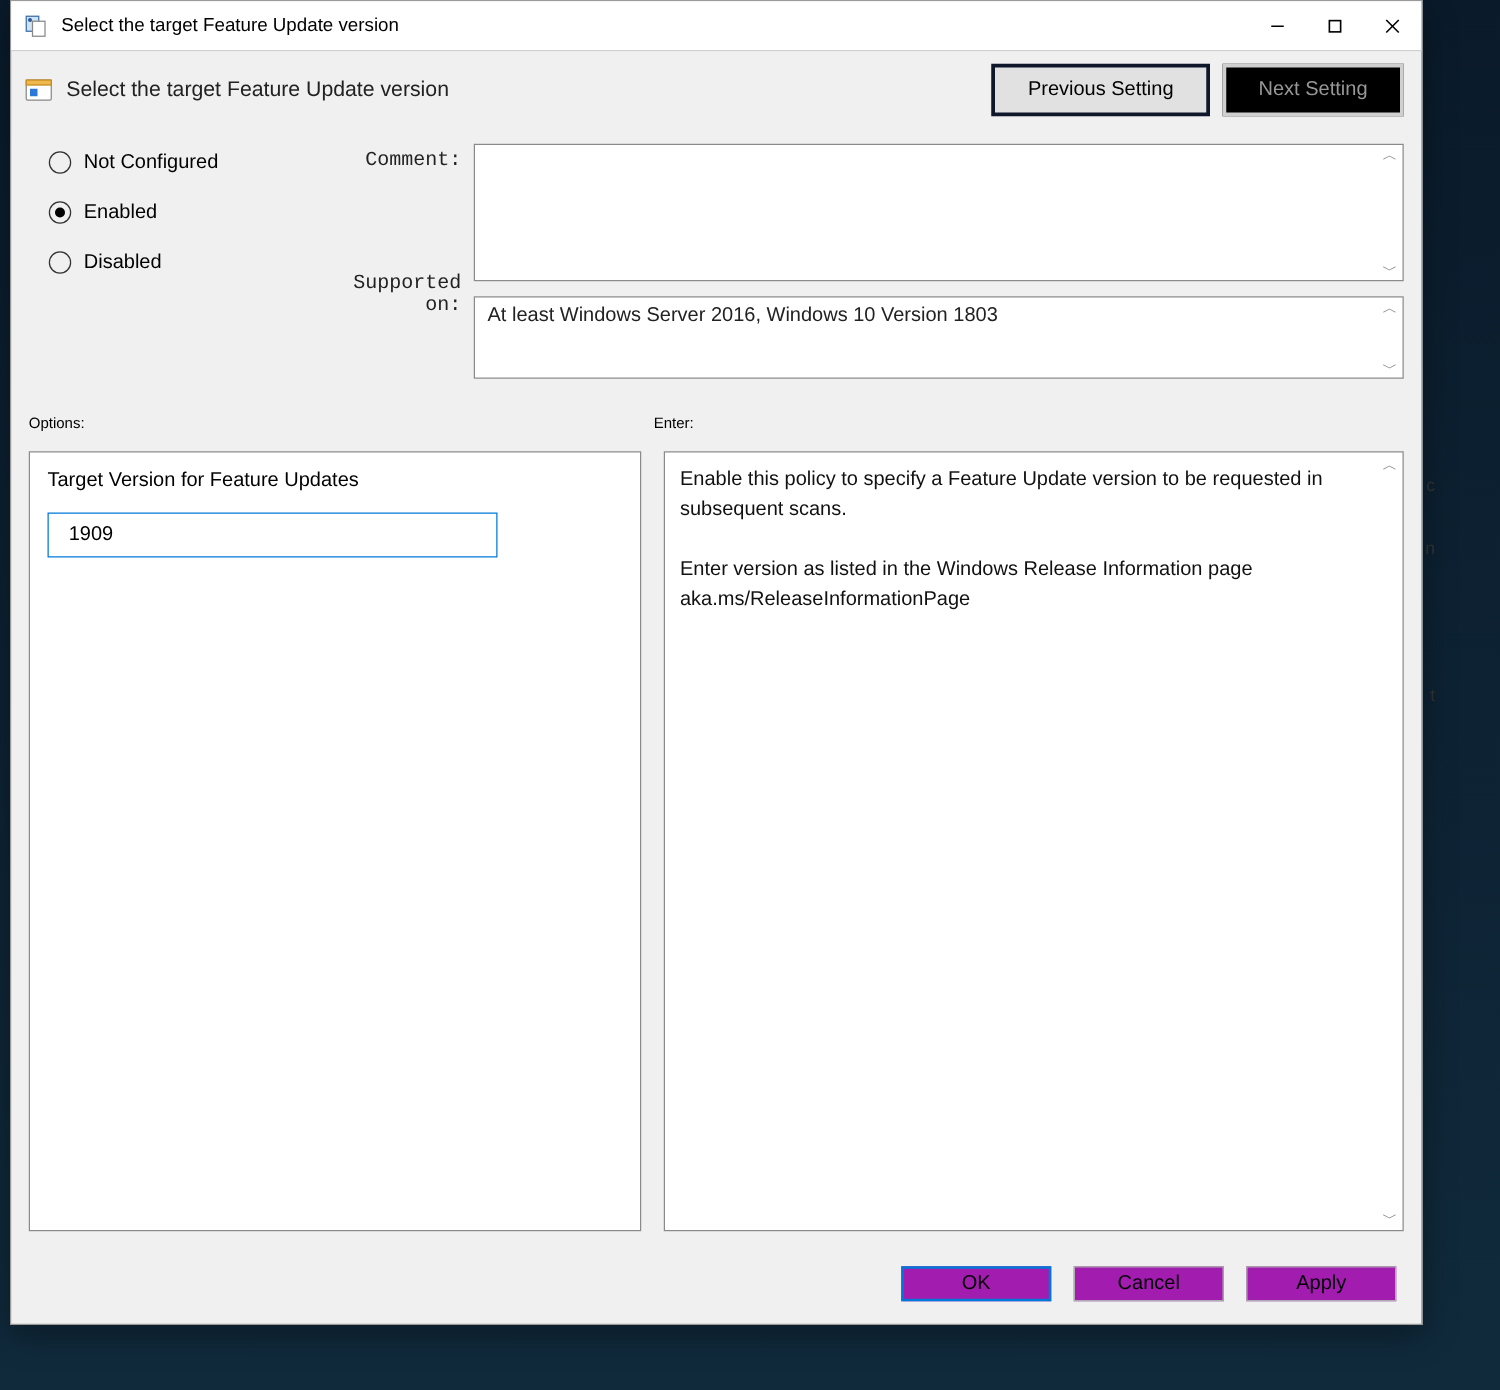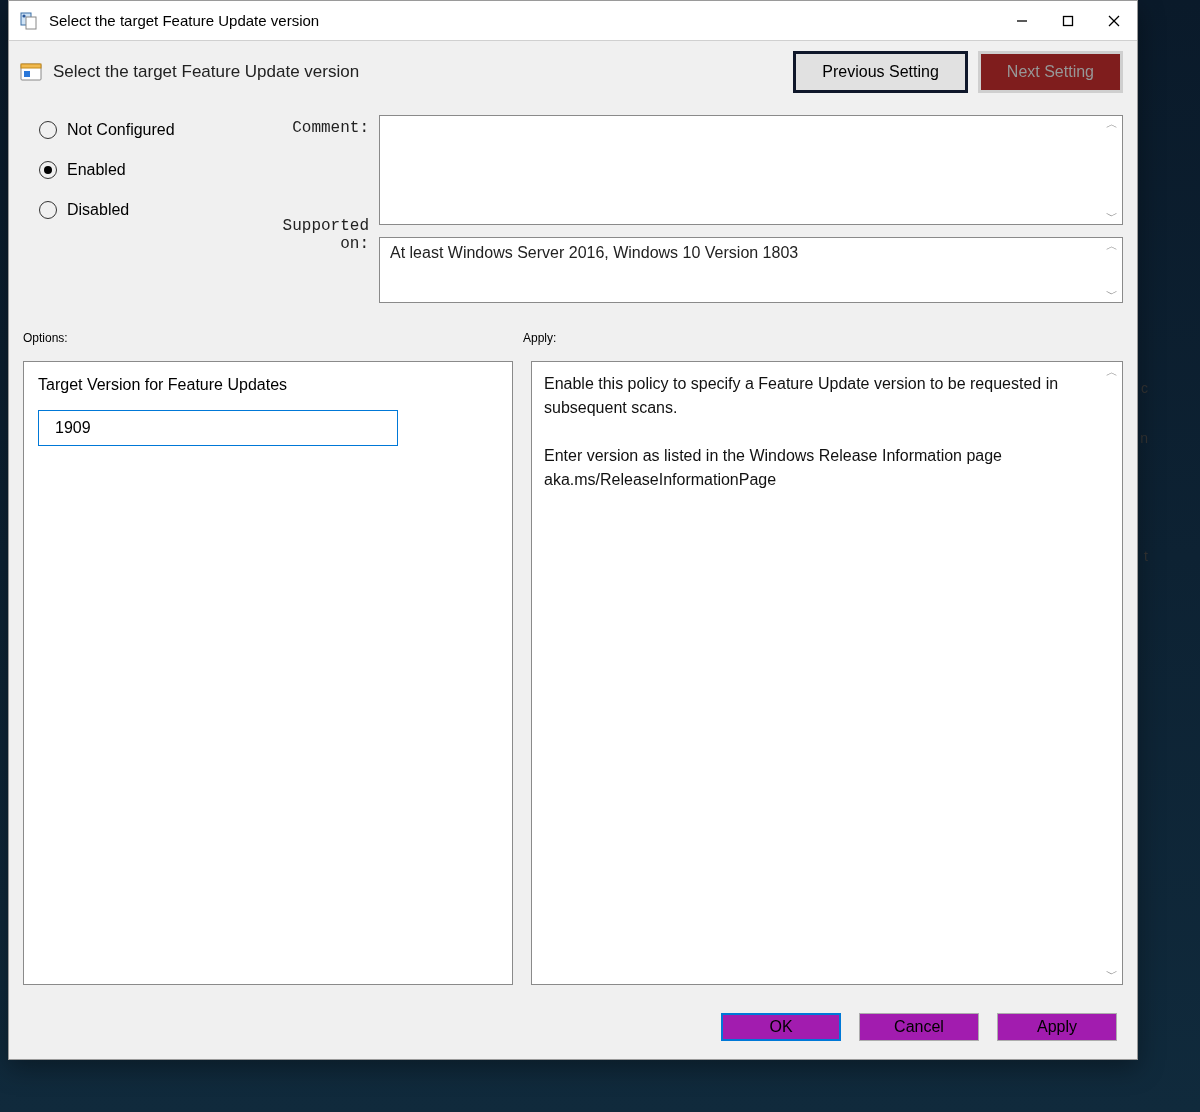--- a/index.html
+++ b/index.html
@@ -75,21 +75,21 @@
     height: 42px;
     padding: 0 26px;
     background: #e1e1e1;
     border: 3px solid #0f172a;
     font-size: 16px;
     cursor: pointer;
   }
   .nav-btn.disabled {
     color: #979797;
     border-color: #cfcfcf;
-    background: #7f1d1d;
+    background: #000000;
     cursor: default;
   }
 
   
   .config-row {
     display: flex;
     padding: 0 14px 6px 30px;
     gap: 10px;
   }
   .radio-col {
@@ -299,21 +299,21 @@
             <span class="arrow">︿</span>
             <span class="arrow">﹀</span>
           </div>
         </div>
       </div>
 
     </div>
 
     <div class="split-labels">
       <div class="col-left">Options:</div>
-      <div class="col-right">Apply:</div>
+      <div class="col-right">Enter:</div>
     </div>
 
     <div class="split-panes">
       <div class="pane options-pane">
         <div class="opt-label">Target Version for Feature Updates</div>
         <input class="opt-input" type="text" value="1909" style="">
       </div>
       <div class="pane help-pane">
         <p>Enable this policy to specify a Feature Update version to be requested in subsequent scans.</p>
         <br>

